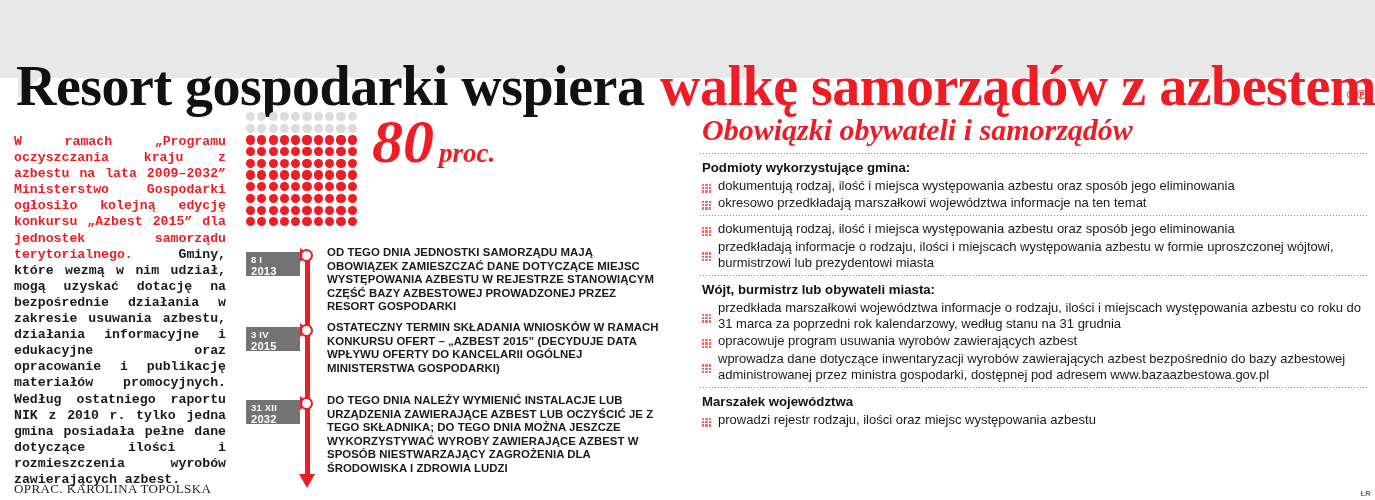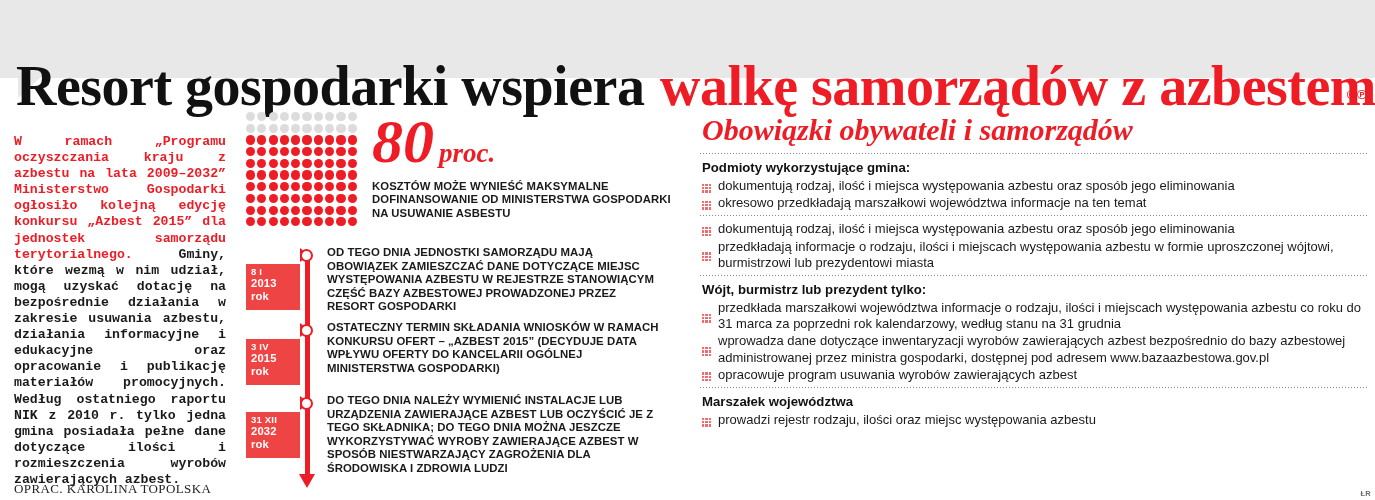--- a/index.html
+++ b/index.html
@@ -191,24 +191,24 @@
     border-top: 14px solid #ee1c25;
   }
   .tl-event {
     position: absolute;
     left: 0;
     width: 428px;
   }
   .tl-flag {
     position: absolute;
     left: 0;
-    top: 16px;
+    top: 4px;
     width: 54px;
-    height: 46px;
-    background: #ef4444;
+    height: 24px;
+    background: #737373;
     color: #ffffff;
     padding: 2px 4px 2px 5px;
     box-sizing: border-box;
     clip-path: polygon(0 0, 100% 0, 100% 38%, 100% 38%, 100% 100%, 0 100%);
   }
   .tl-flag-point {
     position: absolute;
     left: 54px;
     top: 0;
     width: 0;
@@ -440,21 +440,20 @@
         <div class="dot"></div>
         <div class="dot"></div>
         <div class="dot"></div>
         <div class="dot"></div>
       </div>
     <div class="stat-text">
       <div class="stat-number-row">
         <span class="stat-number">80</span>
         <span class="stat-unit">proc.</span>
       </div>
-      <div class="stat-caption">KOSZTÓW MOŻE WYNIEŚĆ MAKSYMALNE DOFINANSOWANIE OD MINISTERSTWA GOSPODARKI NA USUWANIE ASBESTU</div>
     </div>
   </div>
 </div>
 
 <div class="timeline">
   <div class="timeline-axis"></div>
   <div class="timeline-arrow"></div>
 <div class="tl-event" style="top: 0px;">
       <div class="tl-flag">
         <div class="tl-day">8 I</div>
@@ -540,21 +539,21 @@
           <i></i>
           <i></i>
           <i></i>
           <i></i>
           <i></i>
           <i></i>
         </span>
         <span class="bullet-text">przedkładają informacje o rodzaju, ilości i miejscach występowania azbestu w formie uproszczonej wójtowi, burmistrzowi lub prezydentowi miasta</span>
       </div>
       <div class="sep"></div>
-      <div class="sec-head">Wójt, burmistrz lub prezydent tylko:</div>
+      <div class="sec-head">Wójt, burmistrz lub obywateli miasta:</div>
       <div class="bullet-row">
         <span class="bullet-mark">
           <i></i>
           <i></i>
           <i></i>
           <i></i>
           <i></i>
           <i></i>
           <i></i>
           <i></i>
@@ -567,35 +566,35 @@
           <i></i>
           <i></i>
           <i></i>
           <i></i>
           <i></i>
           <i></i>
           <i></i>
           <i></i>
           <i></i>
         </span>
+        <span class="bullet-text">opracowuje program usuwania wyrobów zawierających azbest</span>
+      </div>
+      <div class="bullet-row">
+        <span class="bullet-mark">
+          <i></i>
+          <i></i>
+          <i></i>
+          <i></i>
+          <i></i>
+          <i></i>
+          <i></i>
+          <i></i>
+          <i></i>
+        </span>
         <span class="bullet-text">wprowadza dane dotyczące inwentaryzacji wyrobów zawierających azbest bezpośrednio do bazy azbestowej administrowanej przez ministra gospodarki, dostępnej pod adresem www.bazaazbestowa.gov.pl</span>
-      </div>
-      <div class="bullet-row">
-        <span class="bullet-mark">
-          <i></i>
-          <i></i>
-          <i></i>
-          <i></i>
-          <i></i>
-          <i></i>
-          <i></i>
-          <i></i>
-          <i></i>
-        </span>
-        <span class="bullet-text">opracowuje program usuwania wyrobów zawierających azbest</span>
       </div>
       <div class="sep"></div>
       <div class="sec-head">Marszałek województwa</div>
       <div class="bullet-row">
         <span class="bullet-mark">
           <i></i>
           <i></i>
           <i></i>
           <i></i>
           <i></i>

